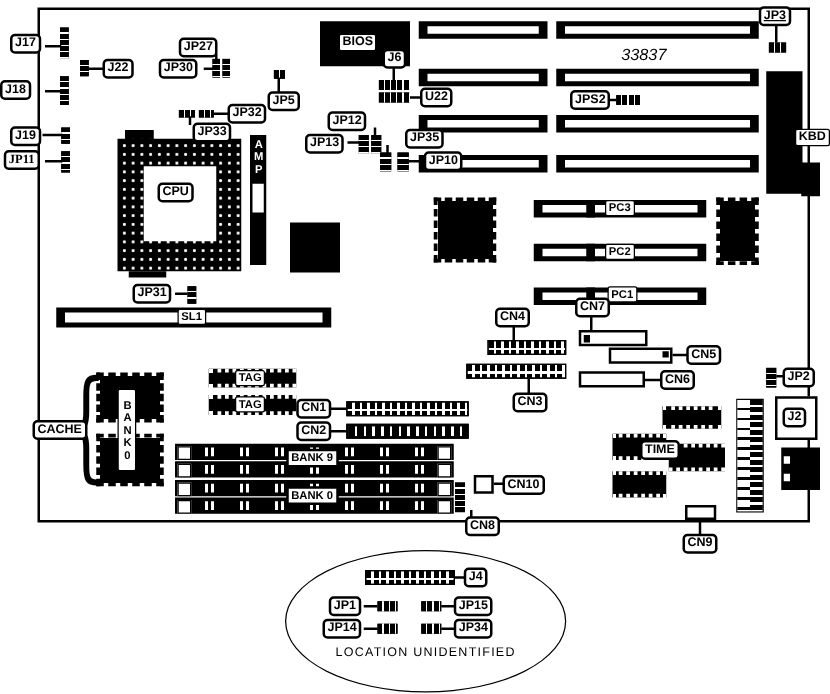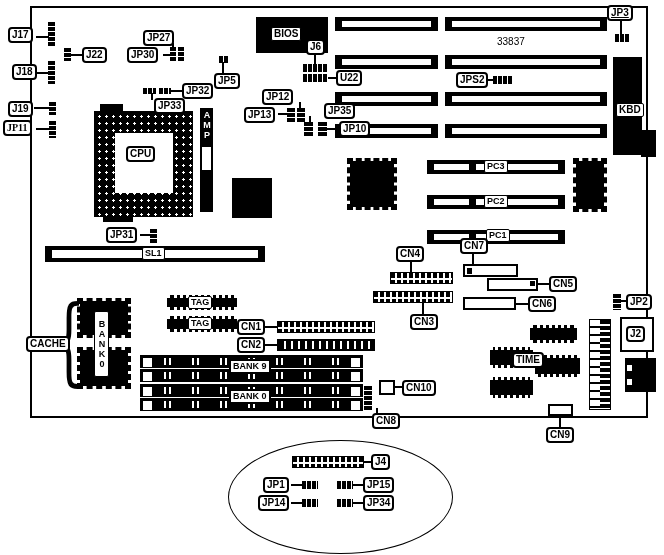--- a/index.html
+++ b/index.html
@@ -38,21 +38,21 @@
   .simm .ticks{position:absolute;left:16px;right:16px;top:3px;bottom:3px;
       background:repeating-linear-gradient(90deg,rgba(0,0,0,0) 0 8px,#fff 8px 10px,rgba(0,0,0,0) 10px 13px,#fff 13px 15px,rgba(0,0,0,0) 15px 28px);}
   .simm::before,.simm::after{content:"";position:absolute;top:2px;width:9px;height:9px;background:#fff;border:1px solid #000;}
   .simm::before{left:2px;}
   .simm::after{right:2px;}
   .blackbox{position:absolute;background:#000;color:#fff;}
   .boxlbl{position:absolute;background:#fff;border:1px solid #000;border-radius:2px;
       font-size:10px;font-weight:bold;line-height:12px;padding:0 2px;z-index:4;}
   .vtext{writing-mode:vertical-rl;text-orientation:upright;}
   .ellipse{position:absolute;border:1px solid #000;border-radius:50%;}
-  .plainTxt{position:absolute;font-size:10px;z-index:3;}
+  .plainTxt{position:absolute;font-size:13px;z-index:3;font-style:italic;}
 </style>
 </head>
 <body>
 
 <div id="stage">
 
   <div class="abs board" style="left:30px;top:6px;width:618px;height:412px;"></div>
 
   <div class="jmp-v" style="left:48px;top:22px;width:7px;height:25px;"></div>
   <div class="jmp-v" style="left:48px;top:61px;width:7px;height:23px;"></div>
@@ -70,21 +70,21 @@
   <div class="ptr" style="left:34px;top:107px;width:16px;height:2px;"></div>
   <div class="ptr" style="left:36px;top:128px;width:14px;height:2px;"></div>
   <div class="ptr" style="left:71px;top:54px;width:12px;height:2px;"></div>
   <div class="ptr" style="left:163px;top:54px;width:8px;height:2px;"></div>
   <div class="ptr" style="left:172px;top:43px;width:2px;height:5px;"></div>
   <div class="ptr" style="left:170px;top:90px;width:13px;height:2px;"></div>
   <div class="ptr" style="left:151px;top:93px;width:2px;height:7px;"></div>
   <div class="ptr" style="left:222px;top:62px;width:2px;height:12px;"></div>
 
   <div class="lbl" style="left:8px;top:27px;">J17</div>
-  <div class="lbl" style="left:12px;top:64px;">J18</div>
+  <div class="lbl" style="left:0;top:64px;">J18</div>
   <div class="lbl" style="left:8px;top:101px;">J19</div>
   <div class="lbl" style="left:3px;top:120px;font-family:Liberation Serif, serif;">JP11</div>
   <div class="lbl" style="left:82px;top:47px;">J22</div>
   <div class="lbl" style="left:143px;top:30px;">JP27</div>
   <div class="lbl" style="left:127px;top:47px;">JP30</div>
   <div class="lbl" style="left:182px;top:83px;">JP32</div>
   <div class="lbl" style="left:154px;top:98px;">JP33</div>
   <div class="lbl" style="left:214px;top:73px;">JP5</div>
 
   <div class="blackbox" style="left:256px;top:17px;width:72px;height:36px;"></div>
@@ -139,21 +139,21 @@
 
   <div class="jmp-h" style="left:615px;top:34px;width:14px;height:8px;"></div>
   <div class="ptr" style="left:620px;top:20px;width:2px;height:14px;"></div>
   <div class="lbl" style="left:607px;top:5px;text-decoration:underline;">JP3</div>
   <div class="jmp-h" style="left:493px;top:76px;width:19px;height:8px;"></div>
   <div class="ptr" style="left:487px;top:79px;width:6px;height:2px;"></div>
   <div class="lbl" style="left:456px;top:72px;">JPS2</div>
 
   <div class="blackbox" style="left:613px;top:57px;width:29px;height:98px;"></div>
   <div class="blackbox" style="left:641px;top:130px;width:15px;height:27px;"></div>
-  <div class="boxlbl" style="left:616px;top:103px;">KBD</div>
+  <div class="boxlbl" style="left:636px;top:103px;">KBD</div>
 
   <div class="chip-plain" style="left:100px;top:104px;width:23px;height:8px;"></div>
   <div class="chip-plain" style="left:94px;top:111px;width:99px;height:106px;background-image:radial-gradient(#fff 1px,rgba(0,0,0,0) 1.4px);background-size:7px 7px;background-position:2px 2px;"></div>
   <div class="abs" style="left:115px;top:133px;width:58px;height:60px;background:#fff;"></div>
   <div class="lbl" style="left:126px;top:146px;">CPU</div>
   <div class="chip-plain" style="left:103px;top:217px;width:30px;height:5px;"></div>
 
   <div class="blackbox" style="left:200px;top:108px;width:13px;height:104px;">
     <span class="vtext" style="position:absolute;left:2px;top:2px;font-size:9px;font-weight:bold;">AMP</span>
     <span class="abs" style="left:2px;top:39px;width:9px;height:23px;background:#fff;"></span>
@@ -286,14 +286,15 @@
   <div class="jmp-h" style="left:337px;top:499px;width:16px;height:8px;"></div>
   <div class="ptr" style="left:291px;top:484px;width:11px;height:2px;"></div>
   <div class="ptr" style="left:353px;top:484px;width:11px;height:2px;"></div>
   <div class="ptr" style="left:291px;top:502px;width:11px;height:2px;"></div>
   <div class="ptr" style="left:353px;top:502px;width:11px;height:2px;"></div>
   <div class="lbl" style="left:263px;top:477px;">JP1</div>
   <div class="lbl" style="left:363px;top:477px;">JP15</div>
   <div class="lbl" style="left:258px;top:495px;">JP14</div>
   <div class="lbl" style="left:363px;top:495px;">JP34</div>
 
+  <div class="abs" style="left:248px;top:517px;width:185px;text-align:center;font-size:10px;letter-spacing:1px;">LOCATION UNIDENTIFIED</div>
 
 </div>
 
 </body></html>

